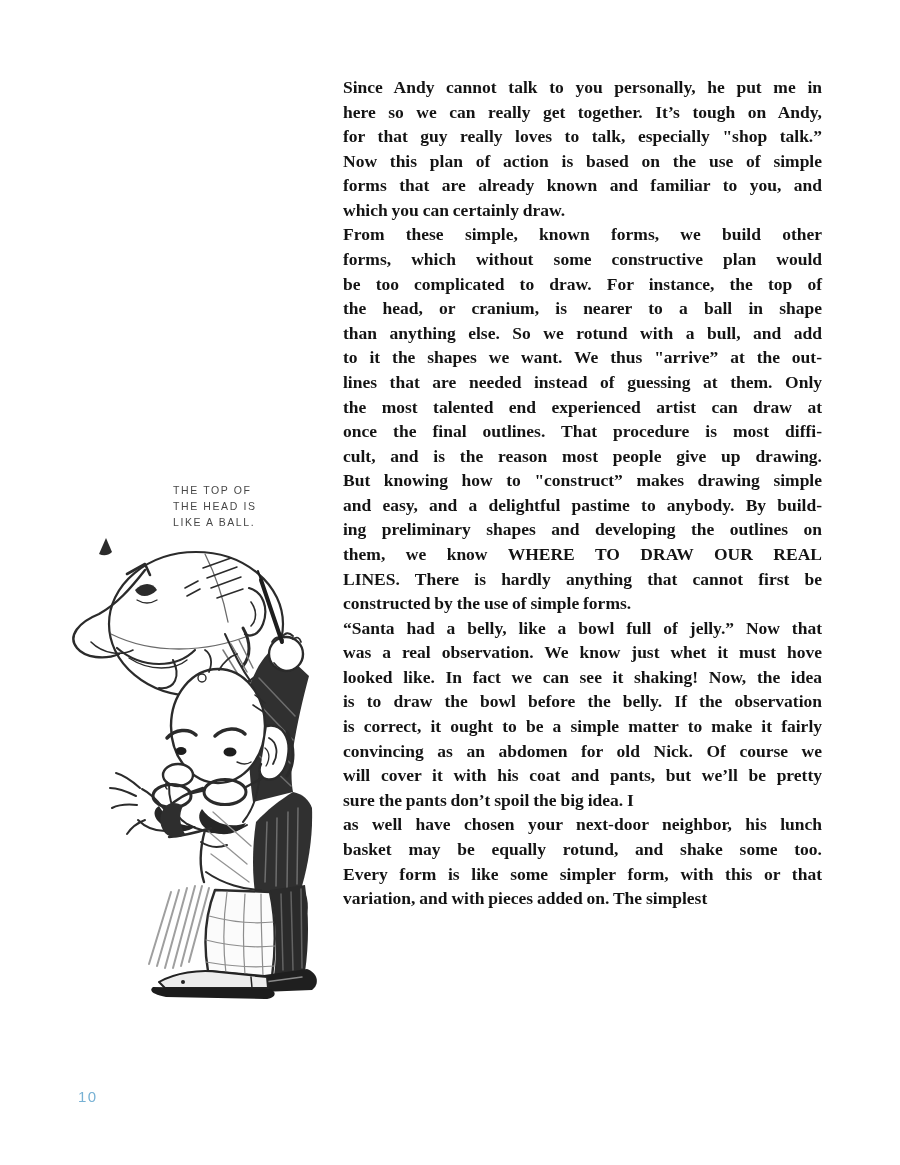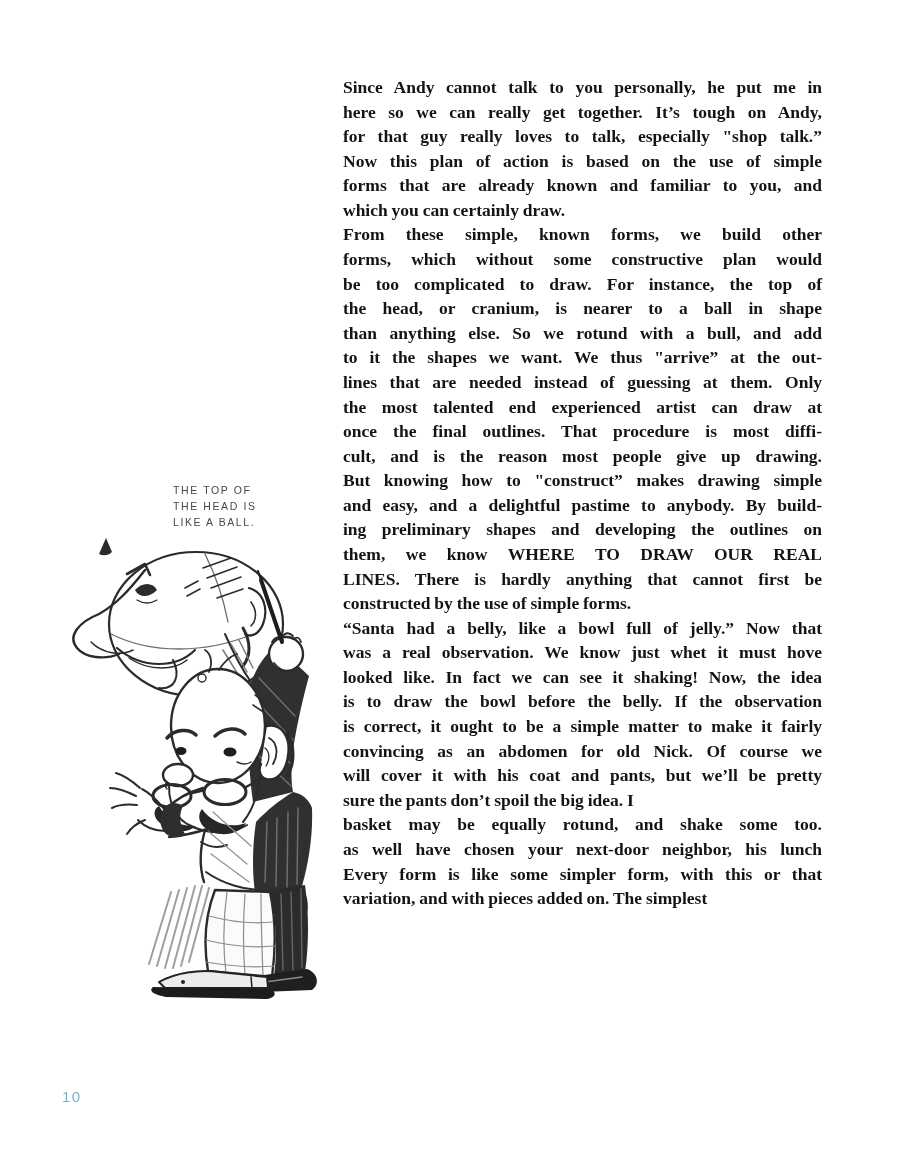--- a/index.html
+++ b/index.html
@@ -17,21 +17,21 @@
 
   
   .caption{position:absolute;left:173px;top:482px;
            font-family:"Liberation Sans",sans-serif;font-weight:normal;
            font-size:10.5px;line-height:16px;letter-spacing:1.6px;color:#474747;}
 
   
   .figure-svg{position:absolute;left:55px;top:530px;width:280px;height:480px;}
 
   
-  .page-number{position:absolute;left:62px;top:1088px;
+  .page-number{position:absolute;left:78px;top:1088px;
                font-family:"Liberation Sans",sans-serif;font-size:15px;
                letter-spacing:1.5px;color:#77b1d4;}
 </style>
 </head>
 <body style="background: rgb(255, 255, 255);">
 
 <div class="page">
 
   <div class="caption" style="color: rgb(71, 71, 71);">
       <div class="cap-line">THE TOP OF</div>
@@ -183,21 +183,21 @@
       <div class="line">LINES. There is hardly anything that cannot first be</div>
       <div class="line nj">constructed by the use of simple forms.</div>
       <div class="line">“Santa had a belly, like a bowl full of jelly.” Now that</div>
       <div class="line">was a real observation. We know just whet it must hove</div>
       <div class="line">looked like. In fact we can see it shaking! Now, the idea</div>
       <div class="line">is to draw the bowl before the belly. If the observation</div>
       <div class="line">is correct, it ought to be a simple matter to make it fairly</div>
       <div class="line">convincing as an abdomen for old Nick. Of course we</div>
       <div class="line">will cover it with his coat and pants, but we’ll be pretty</div>
       <div class="line nj">sure the pants don’t spoil the big idea. I</div>
+      <div class="line">as well have chosen your next-door neighbor, his lunch</div>
       <div class="line">basket may be equally rotund, and shake some too.</div>
-      <div class="line">as well have chosen your next-door neighbor, his lunch</div>
       <div class="line">Every form is like some simpler form, with this or that</div>
       <div class="line nj">variation, and with pieces added on. The simplest</div>
     </div>
 
   <div class="page-number" style="color: rgb(119, 177, 212);">10</div>
 
 </div>
 
 </body></html>

